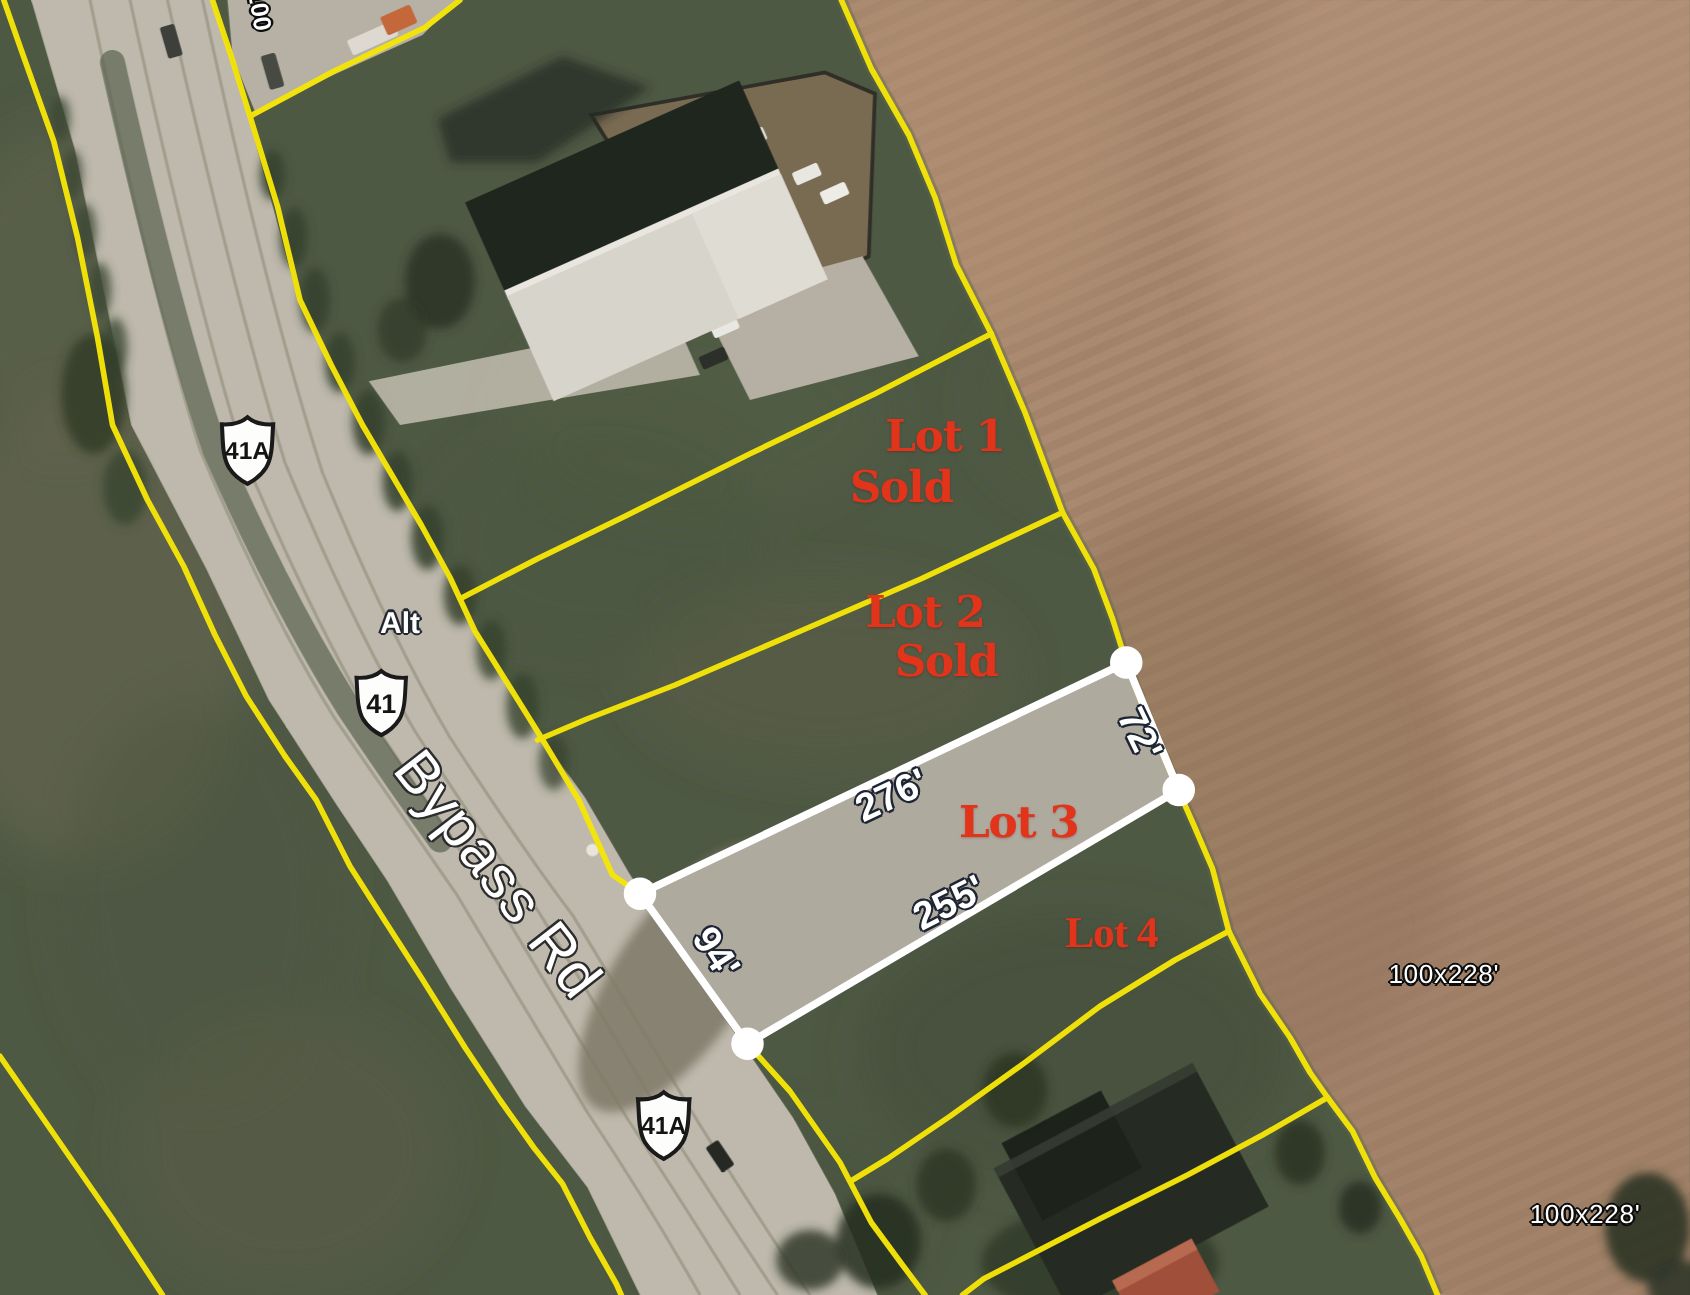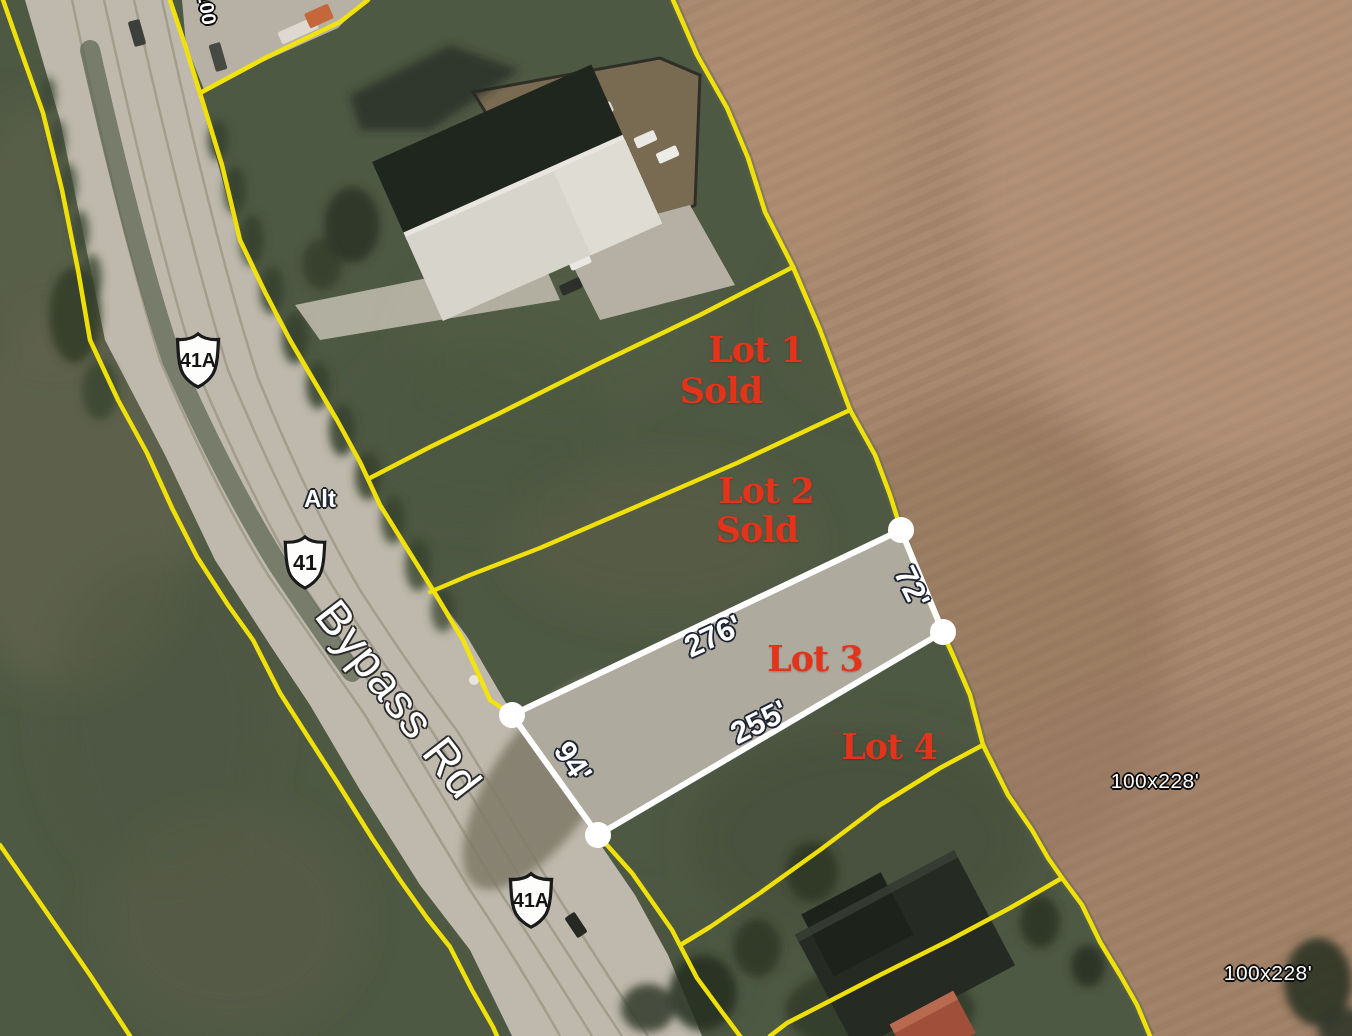--- a/index.html
+++ b/index.html
@@ -214,24 +214,24 @@
       <circle cx="901" cy="530" r="13" fill="#ffffff"></circle>
       <circle cx="943" cy="632" r="13" fill="#ffffff"></circle>
       <circle cx="598" cy="835" r="13" fill="#ffffff"></circle>
     </g>
   </svg>
 
   <div class="lbl partial-label" style="left:207px;top:8px;transform:translate(-50%,-50%) rotate(80deg);">100</div>
 
   <div class="lbl lot-label" style="left:724px;top:349px;margin-left:32px;">Lot 1</div>
   <div class="lbl lot-label" style="left:721px;top:390px;">Sold</div>
-  <div class="lbl lot-label" style="left:766px;top:490px;">Lot 2</div>
+  <div class="lbl lot-label" style="left:740px;top:490px;">Lot 2</div>
   <div class="lbl lot-label" style="left:757px;top:529px;">Sold</div>
   <div class="lbl lot-label" style="left:815px;top:634px;margin-top:24px;">Lot 3</div>
-  <div class="lbl lot-label" style="left:889px;top:746px;">Lot 4</div>
+  <div class="lbl lot-label" style="left:889px;top:746px;font-family:Liberation Serif, serif;">Lot 4</div>
 
   <div class="lbl dim" style="left:713px;top:636px;transform:translate(-50%,-50%) rotate(-25deg);">276'</div>
   <div class="lbl dim" style="left:912px;top:587px;transform:translate(-50%,-50%) rotate(64deg);">72'</div>
   <div class="lbl dim" style="left:759px;top:722px;transform:translate(-50%,-50%) rotate(-27deg);">255'</div>
   <div class="lbl dim" style="left:573px;top:762px;transform:translate(-50%,-50%) rotate(57deg);">94'</div>
 
   <div class="lbl size-label" style="left:1155px;top:780px;">100x228'</div>
   <div class="lbl size-label" style="left:1268px;top:972px;">100x228'</div>
 
   <div class="lbl road-label" style="left:399px;top:699px;transform:translate(-50%,-50%) rotate(52deg);">Bypass Rd</div>

